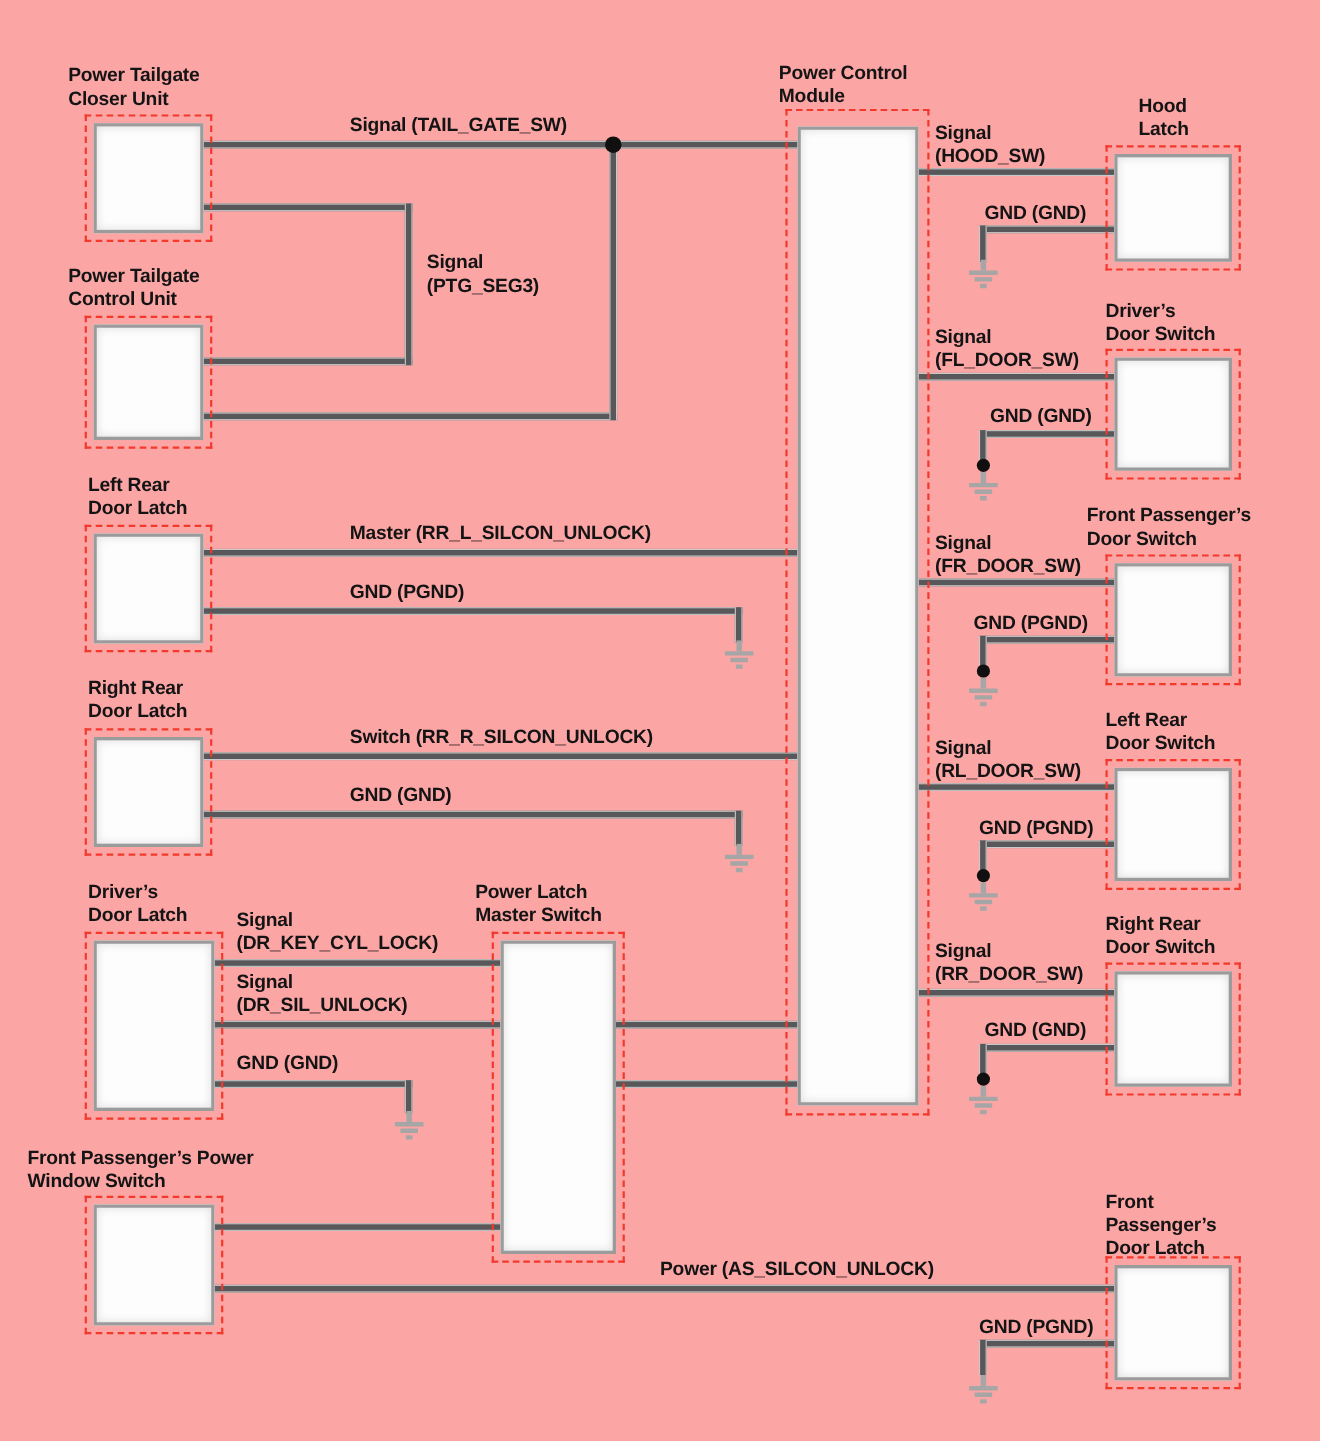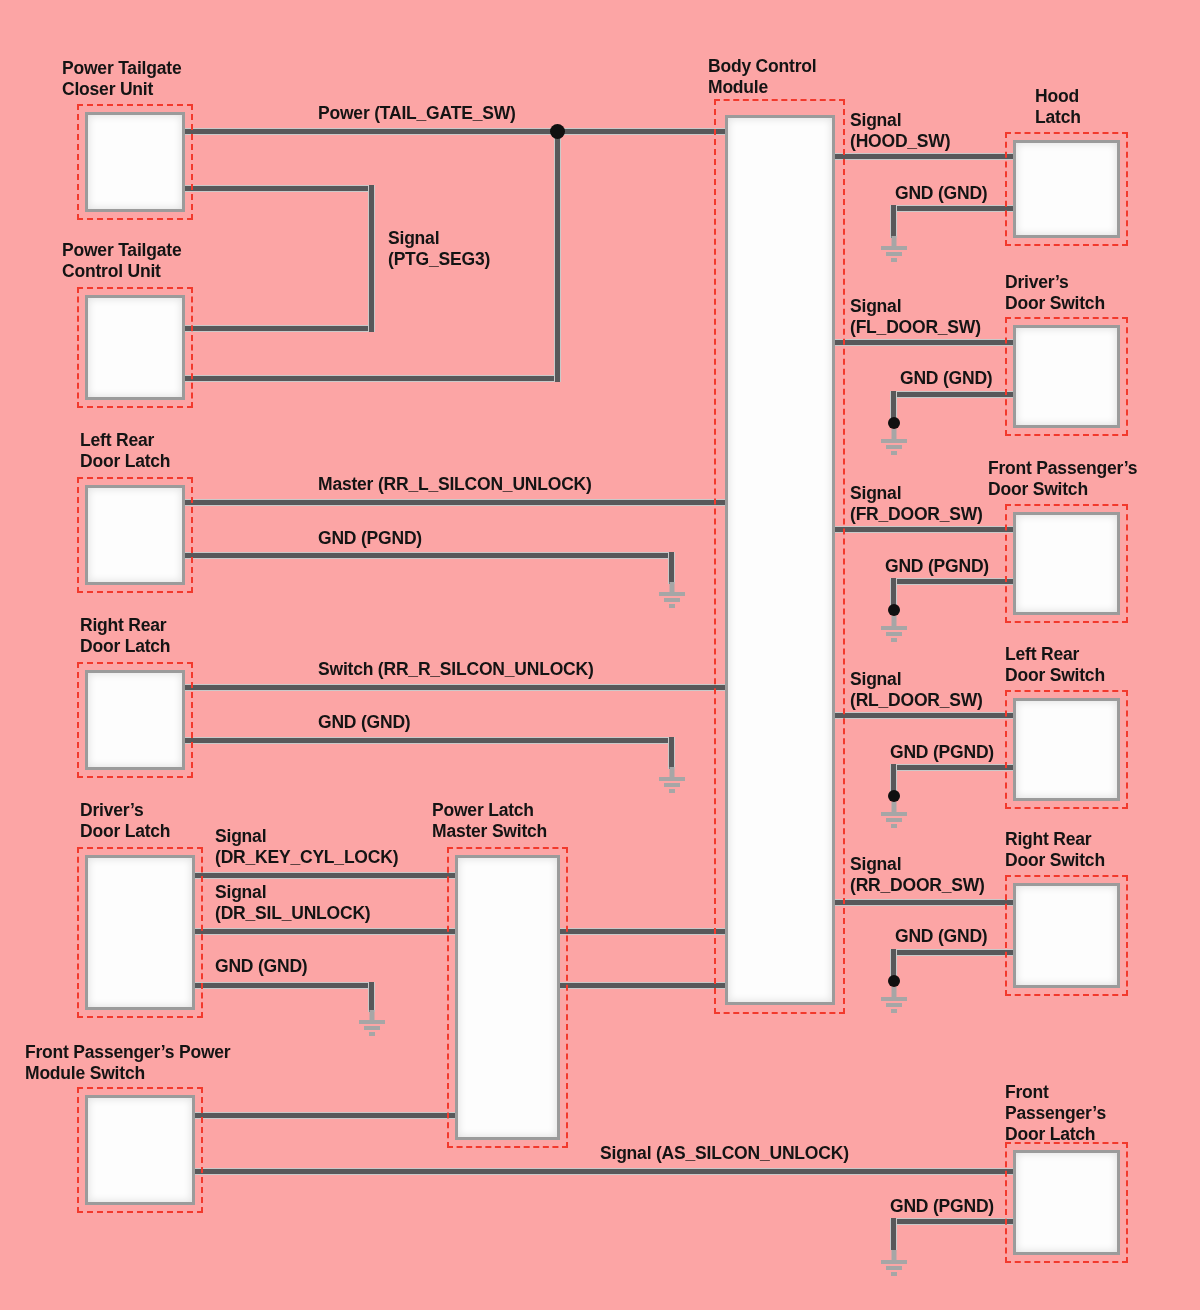--- a/index.html
+++ b/index.html
@@ -166,52 +166,52 @@
 Closer Unit</div>
   <div class="lbl" style="left:62px;top:240px">Power Tailgate
 Control Unit</div>
   <div class="lbl" style="left:80px;top:430px">Left Rear
 Door Latch</div>
   <div class="lbl" style="left:80px;top:615px">Right Rear
 Door Latch</div>
   <div class="lbl" style="left:80px;top:800px">Driver’s
 Door Latch</div>
   <div class="lbl" style="left:25px;top:1042px">Front Passenger’s Power
-Module Switch</div>
+Window Switch</div>
   <div class="lbl" style="left:432px;top:800px">Power Latch
 Master Switch</div>
-  <div class="lbl" style="left:708px;top:56px">Body Control
+  <div class="lbl" style="left:708px;top:56px">Power Control
 Module</div>
   <div class="lbl" style="left:1035px;top:86px">Hood
 Latch</div>
   <div class="lbl" style="left:1005px;top:272px">Driver’s
 Door Switch</div>
   <div class="lbl" style="left:988px;top:458px">Front Passenger’s
 Door Switch</div>
   <div class="lbl" style="left:1005px;top:644px">Left Rear
 Door Switch</div>
   <div class="lbl" style="left:1005px;top:829px">Right Rear
 Door Switch</div>
   <div class="lbl" style="left:1005px;top:1082px">Front
 Passenger’s
 Door Latch</div>
 
-  <div class="lbl" style="left:318px;top:103px">Power (TAIL_GATE_SW)</div>
+  <div class="lbl" style="left:318px;top:103px">Signal (TAIL_GATE_SW)</div>
   <div class="lbl" style="left:388px;top:228px">Signal
 (PTG_SEG3)</div>
   <div class="lbl" style="left:318px;top:474px">Master (RR_L_SILCON_UNLOCK)</div>
   <div class="lbl" style="left:318px;top:528px">GND (PGND)</div>
   <div class="lbl" style="left:318px;top:659px">Switch (RR_R_SILCON_UNLOCK)</div>
   <div class="lbl" style="left:318px;top:712px">GND (GND)</div>
   <div class="lbl" style="left:215px;top:826px">Signal
 (DR_KEY_CYL_LOCK)</div>
   <div class="lbl" style="left:215px;top:882px">Signal
 (DR_SIL_UNLOCK)</div>
   <div class="lbl" style="left:215px;top:956px">GND (GND)</div>
-  <div class="lbl" style="left:600px;top:1143px">Signal (AS_SILCON_UNLOCK)</div>
+  <div class="lbl" style="left:600px;top:1143px">Power (AS_SILCON_UNLOCK)</div>
   <div class="lbl" style="left:850px;top:110px">Signal
 (HOOD_SW)</div>
   <div class="lbl" style="left:895px;top:183px">GND (GND)</div>
   <div class="lbl" style="left:850px;top:296px">Signal
 (FL_DOOR_SW)</div>
   <div class="lbl" style="left:900px;top:368px">GND (GND)</div>
   <div class="lbl" style="left:850px;top:483px">Signal
 (FR_DOOR_SW)</div>
   <div class="lbl" style="left:885px;top:556px">GND (PGND)</div>
   <div class="lbl" style="left:850px;top:669px">Signal

